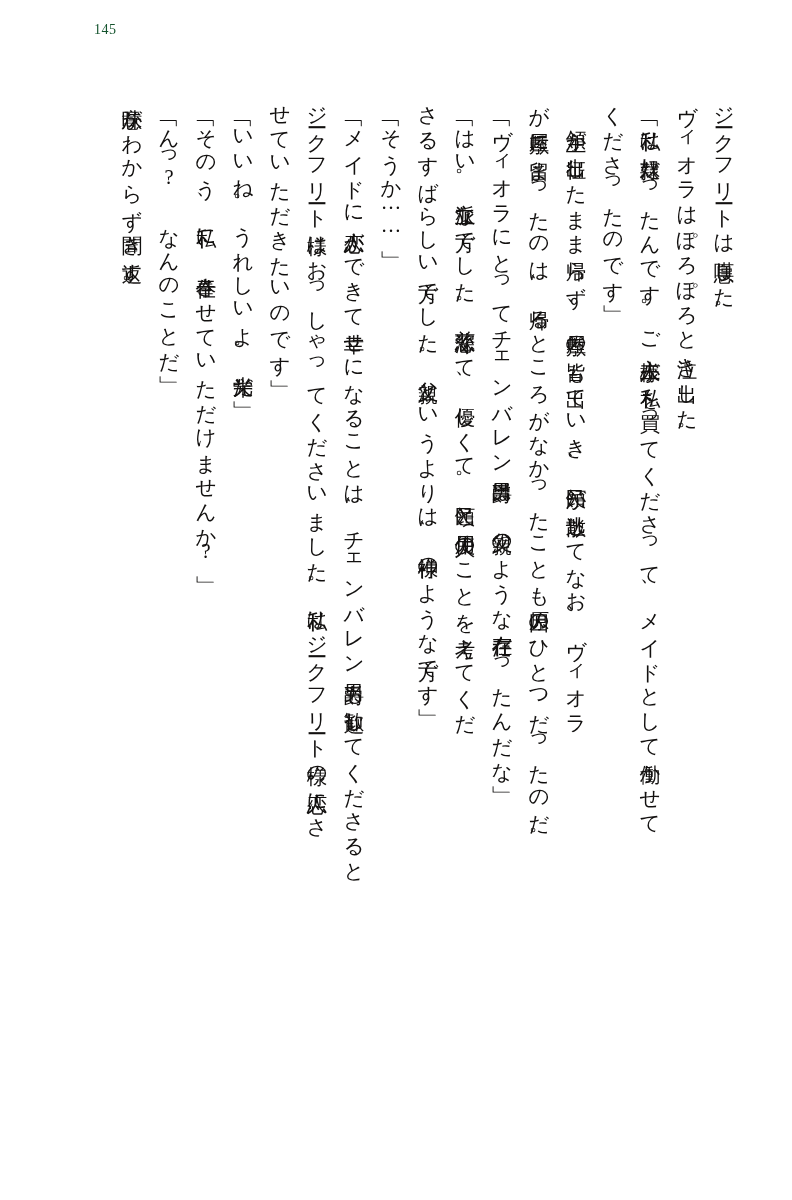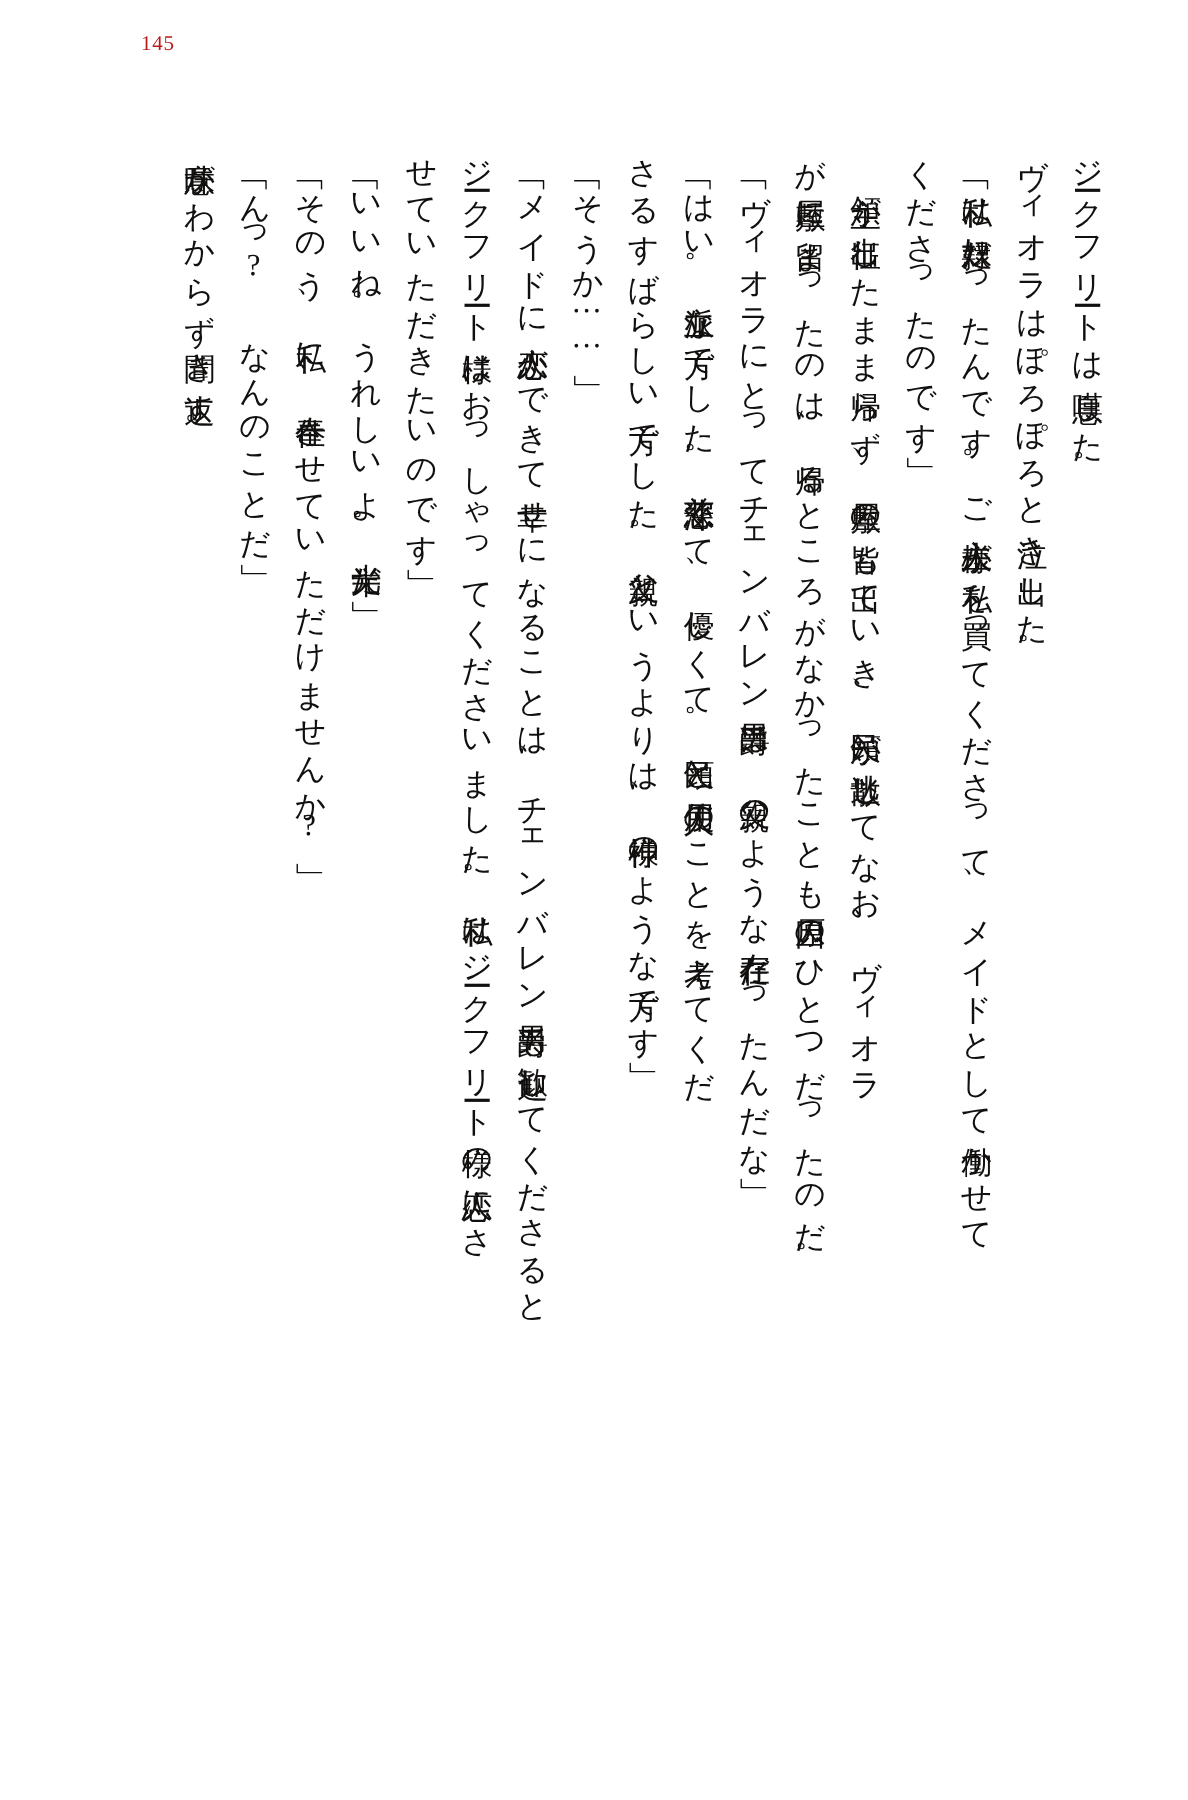--- a/index.html
+++ b/index.html
@@ -15,21 +15,21 @@
     overflow: hidden;
     font-family: "Liberation Serif", "DejaVu Serif", serif;
     color: #12100f;
   }
   .page-number {
     position: absolute;
     top: 22px;
     left: 94px;
     font-size: 14px;
     letter-spacing: 0.5px;
-    color: #b91c1c;
+    color: #14532d;
     font-family: "Liberation Serif", "DejaVu Serif", serif;
   }
   .body-text {
     position: absolute;
     top: 92px;
     left: 60px;
     right: 58px;
     height: 1040px;
     display: flex;
     flex-direction: row-reverse;

